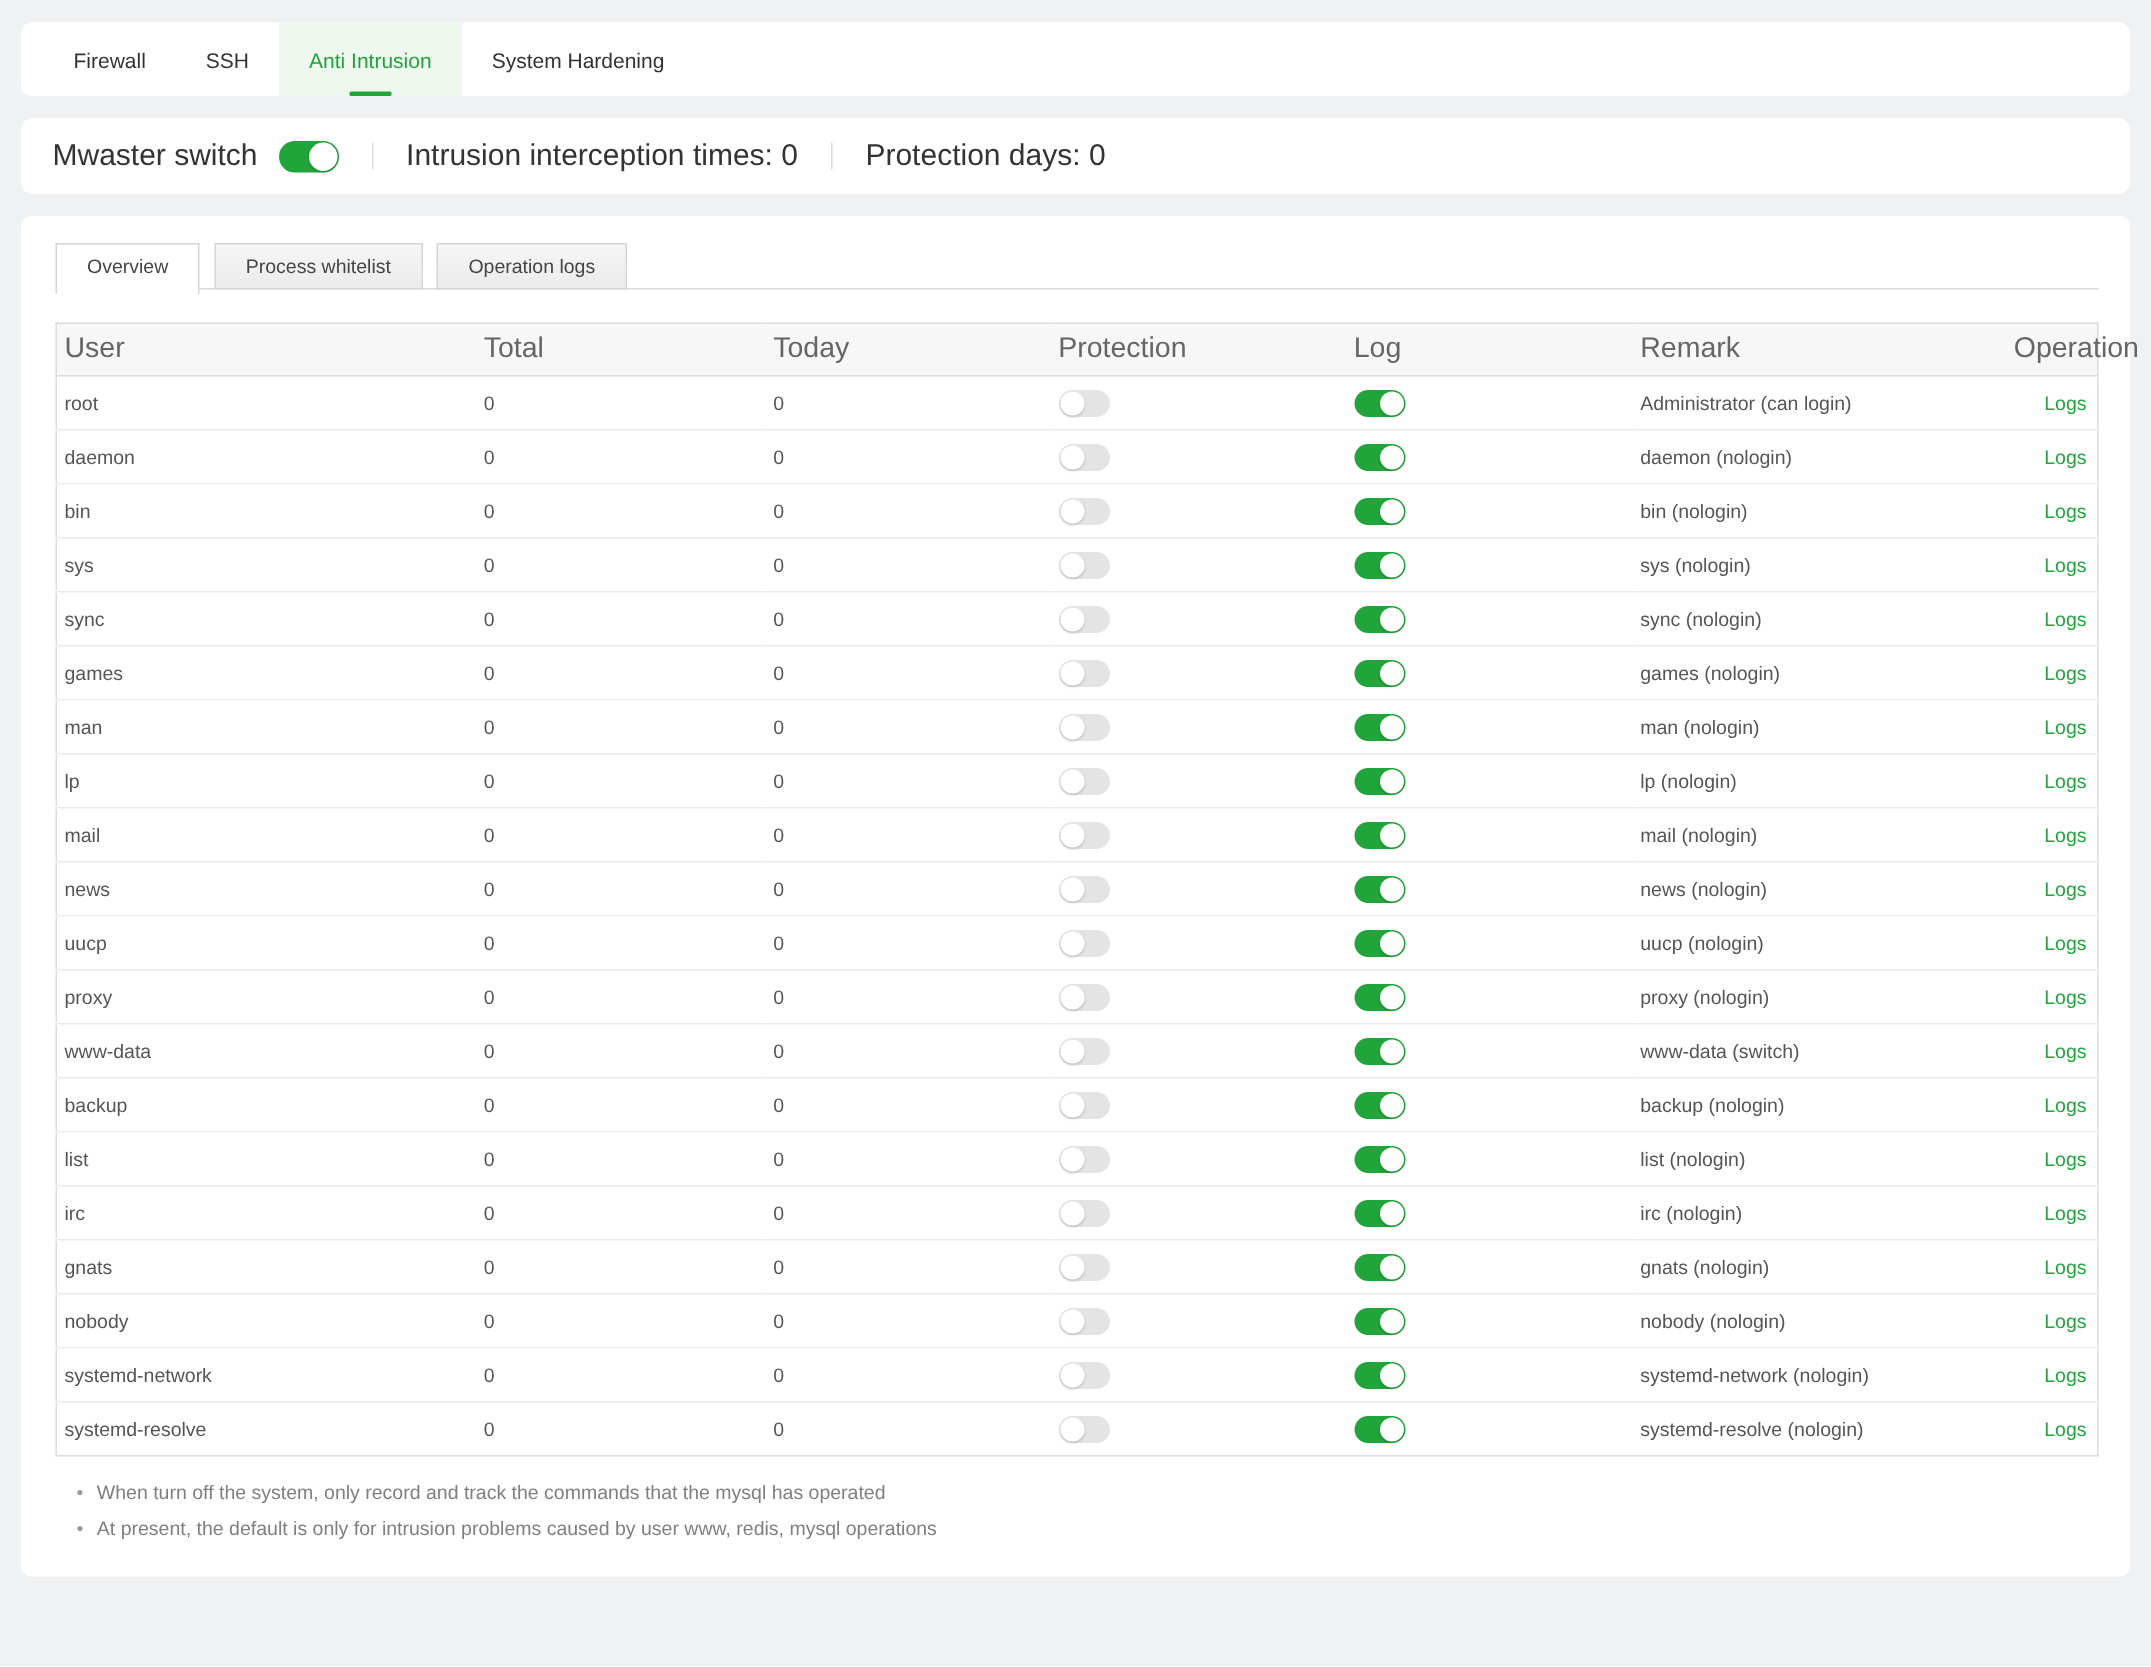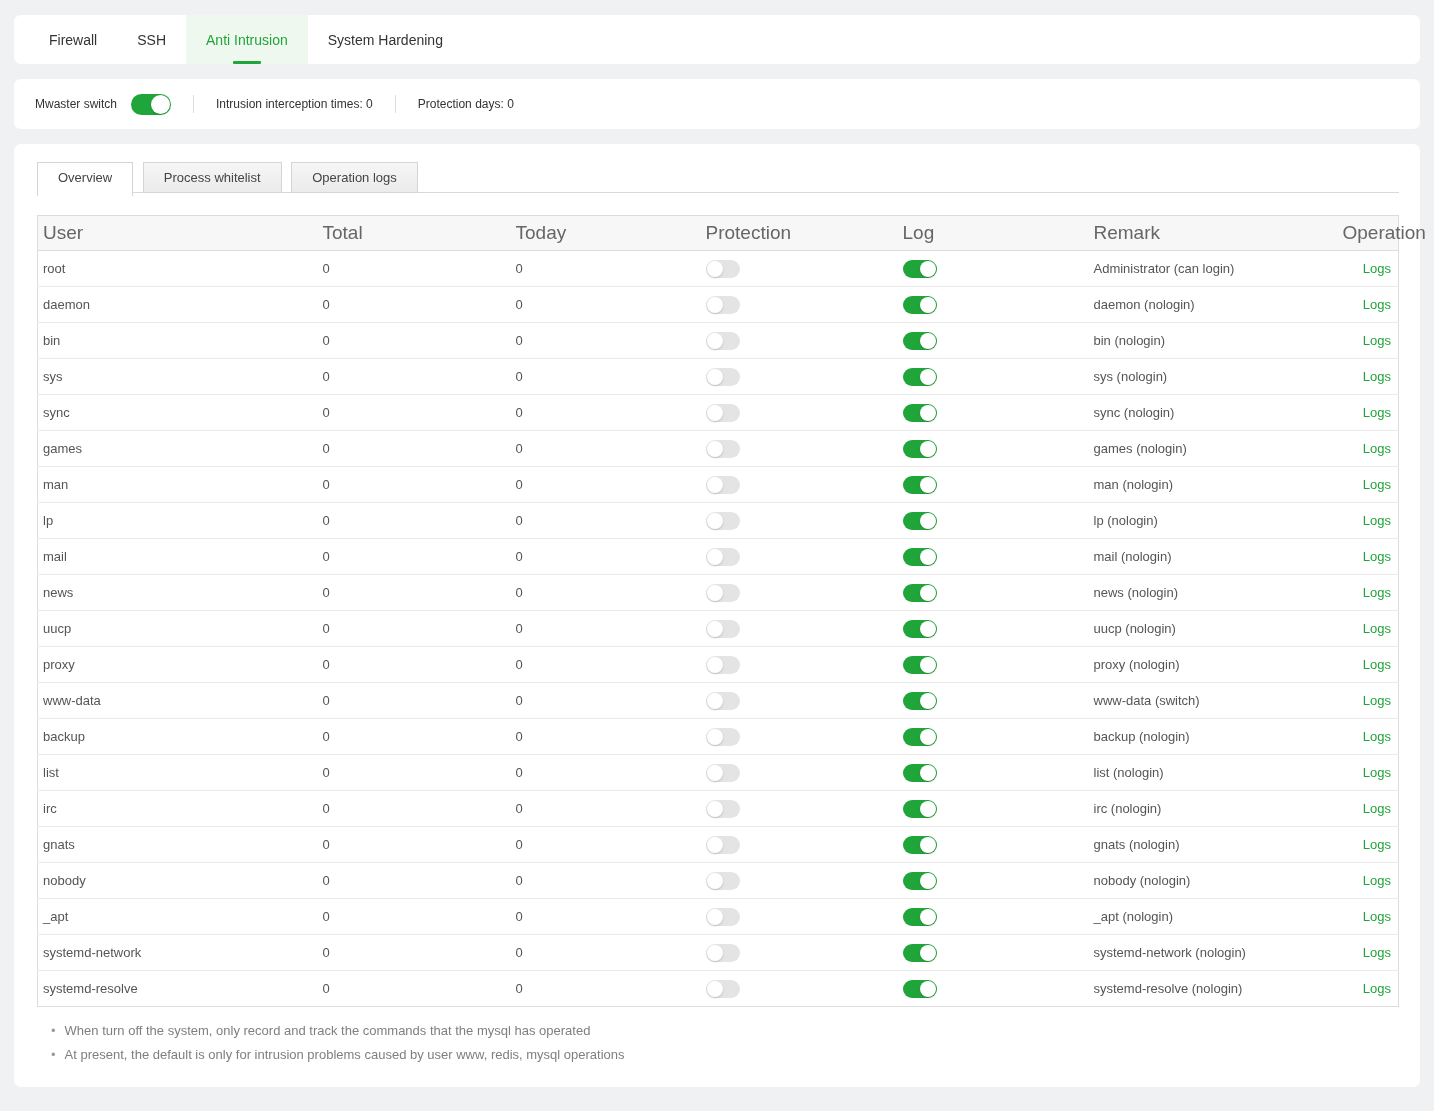--- a/index.html
+++ b/index.html
@@ -34,21 +34,21 @@
   }
   .main-tab.active::after{
     content:"";position:absolute;left:50%;transform:translateX(-50%);
     bottom:0;width:28px;height:3px;background:var(--accent);border-radius:1px;
   }
 
   
   .switchbar{
     background:#fff;border-radius:7px;height:50px;
     display:flex;align-items:center;padding-left:21px;
-    margin-bottom:15px;font-size:12px;color:#333;
+    margin-bottom:15px;font-size:20px;color:#333;
   }
   .switchbar .lbl{margin-right:14px;}
   .vdivider{width:1px;height:18px;background:#dcdcdc;margin:0 22px;}
   .stat{color:#333;}
 
   
   .toggle{
     display:inline-block;width:34px;height:18px;border-radius:10px;
     position:relative;vertical-align:middle;cursor:pointer;flex:none;
   }
@@ -518,40 +518,20 @@
       <span class="toggle on">
         <span class="knob"></span>
       </span></td>
     <td>
       <span>nobody (nologin)</span></td>
     <td class="col-op">
       <a class="logs-link">Logs</a></td>
   </tr>
           <tr>
     <td>
-      <span>_apt</span></td>
-    <td>
-      <span>0</span></td>
-    <td>
-      <span>0</span></td>
-    <td>
-      <span class="toggle off">
-        <span class="knob"></span>
-      </span></td>
-    <td>
-      <span class="toggle on">
-        <span class="knob"></span>
-      </span></td>
-    <td>
-      <span>_apt (nologin)</span></td>
-    <td class="col-op">
-      <a class="logs-link">Logs</a></td>
-  </tr>
-          <tr>
-    <td>
       <span>systemd-network</span></td>
     <td>
       <span>0</span></td>
     <td>
       <span>0</span></td>
     <td>
       <span class="toggle off">
         <span class="knob"></span>
       </span></td>
     <td>

